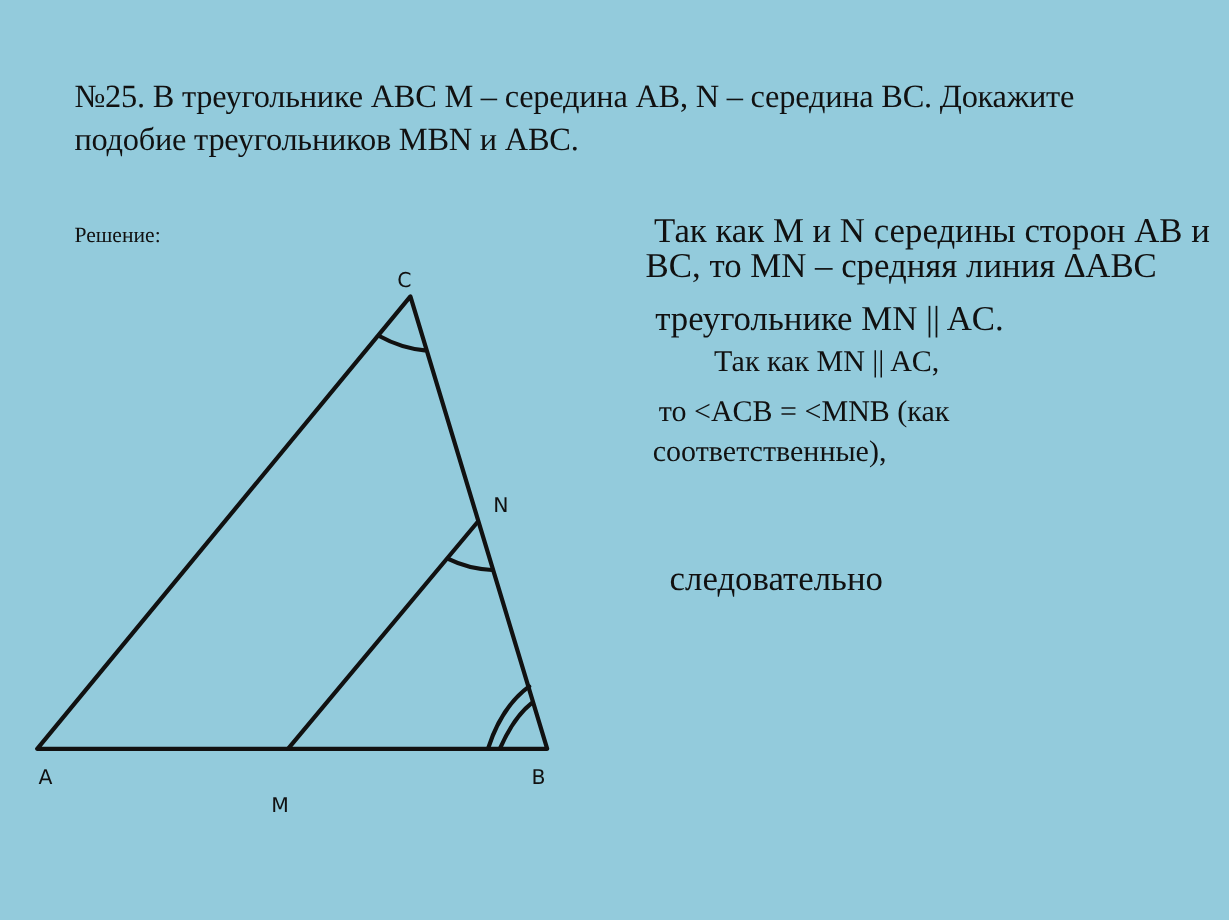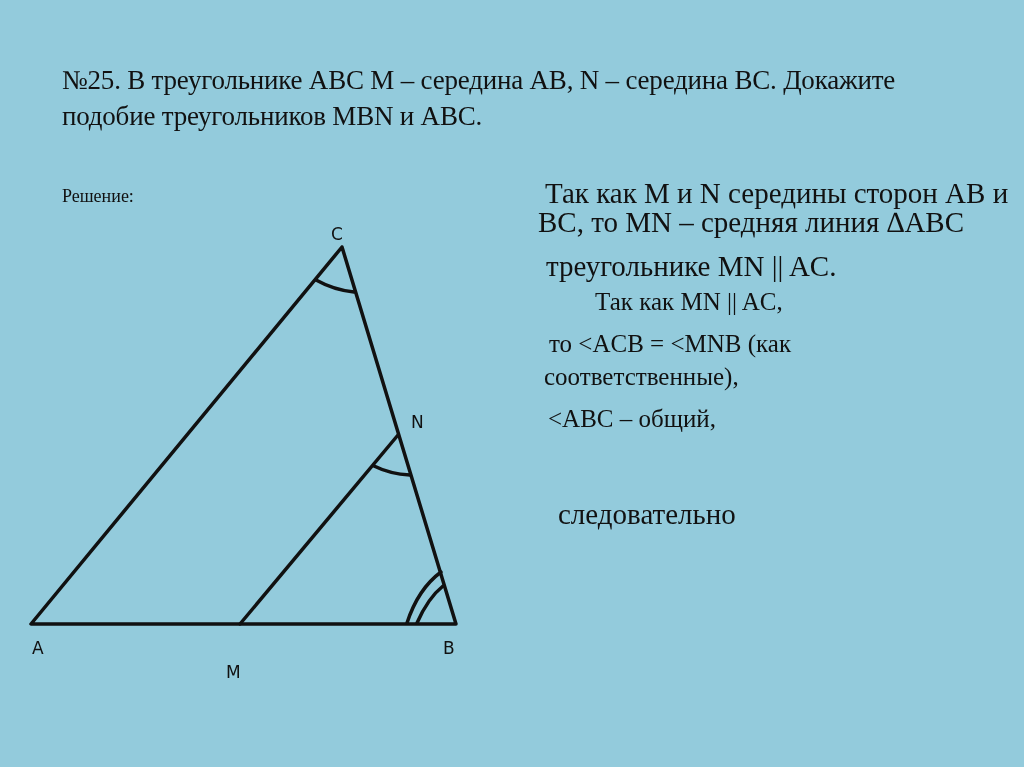--- a/index.html
+++ b/index.html
@@ -53,18 +53,17 @@
   <div class="abs sans vlabel" style="left:443px; top:638px;">B</div>
   <div class="abs sans vlabel" style="left:226px; top:662px;">M</div>
 
   <div class="abs t20" style="left:545px; top:177px;">Так как M и N середины сторон AB и</div>
   <div class="abs t20" style="left:538px; top:206px;font-family:Liberation Serif, serif;">BC, то MN – средняя линия  ∆ABC</div>
   <div class="abs t20" style="left:546px; top:250px;">треугольнике    MN || AC.</div>
 
   <div class="abs t24" style="left:551px; top:288px;margin-left:44px;">Так как MN || AC,</div>
   <div class="abs t24" style="left:549px; top:330px;">то &lt;ACB = &lt;MNB (как</div>
   <div class="abs t24" style="left:544px; top:363px;">соответственные),</div>
-  <div class="abs t24" style="left:548px; top:405px;">&lt;ABC – общий,</div>
 
-  <div class="abs t20" style="left:558px; top:467px;margin-top:31px;">следовательно</div>
+  <div class="abs t20" style="left:558px; top:467px;">следовательно</div>
 
 
 </div>
 
 </body></html>

